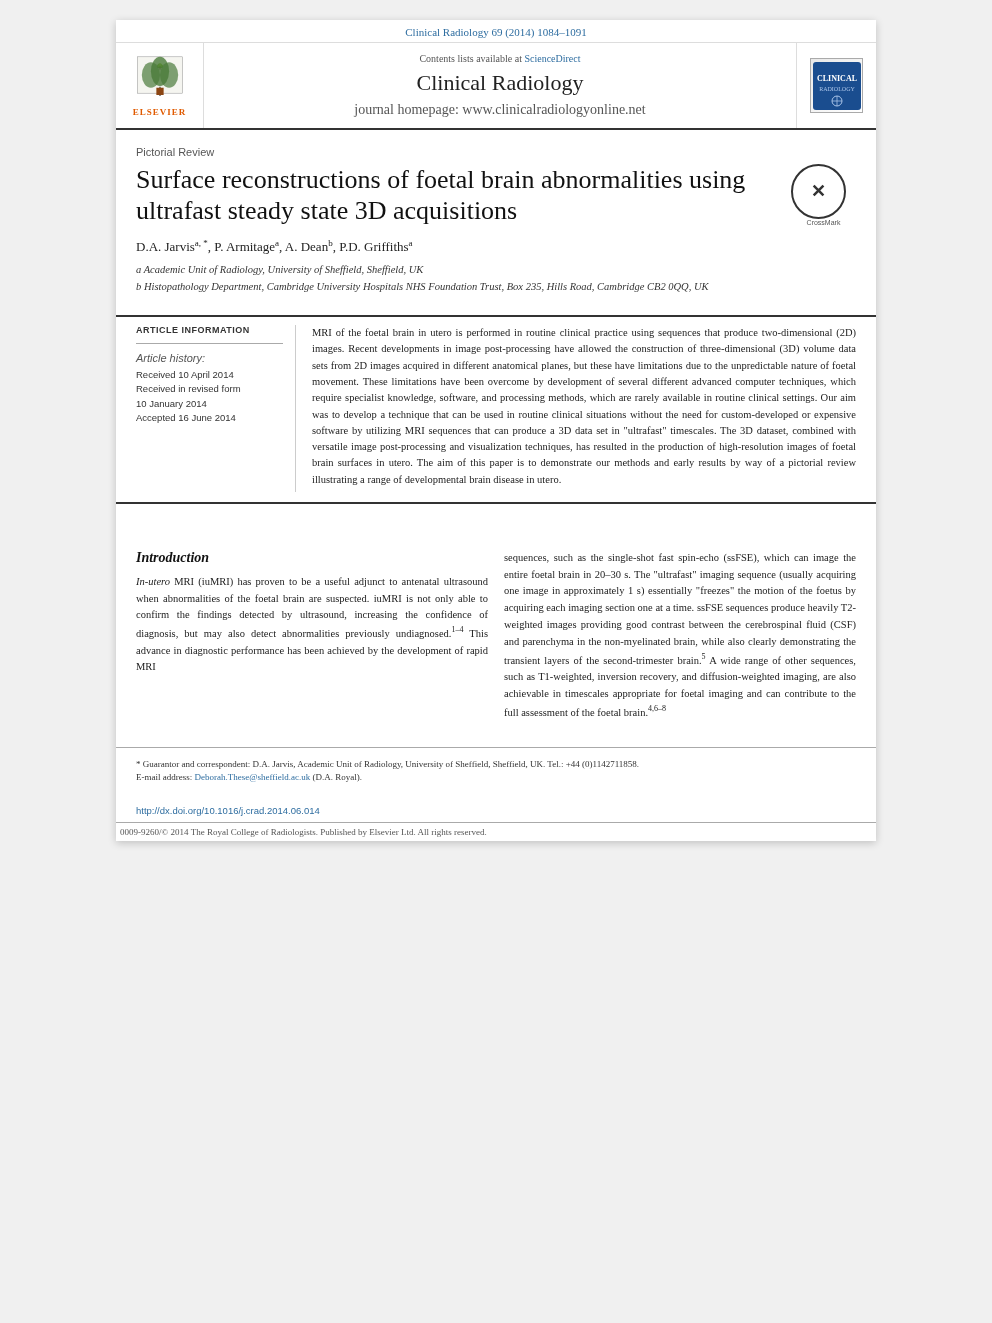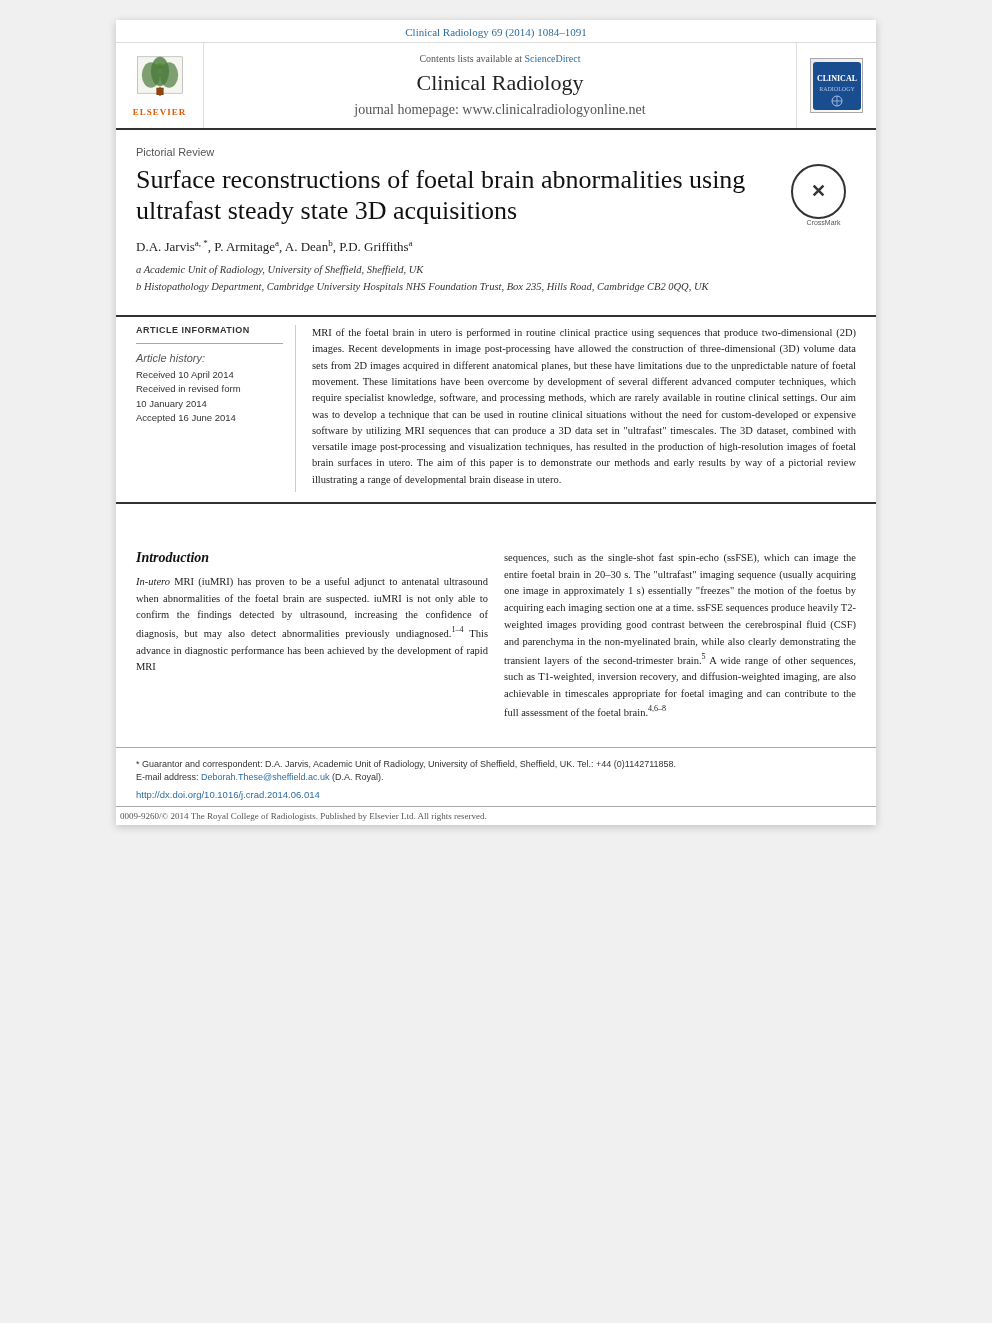--- a/index.html
+++ b/index.html
@@ -263,32 +263,32 @@
       font-size: 8px;
     }
     .footnote-section {
       border-top: 1px solid #aaa;
       padding: 10px 20px 6px;
       margin-top: 4px;
     }
     .footnote-text {
       font-size: 9px;
       color: #333;
-      font-family: Liberation Sans, sans-serif;
+      font-family: Liberation Serif, serif;
       line-height: 1.5;
     }
     .footnote-text a {
       color: #2e6da0;
       text-decoration: none;
     }
     .doi-line {
       font-size: 9.5px;
       color: #2e6da0;
       font-family: Arial, sans-serif;
-      margin-top: 4px;
+      margin-top: 20px;
     }
     .bottom-bar {
       border-top: 1px solid #aaa;
       padding: 4px 4px;
       display: flex;
       justify-content: space-between;
       font-size: 9px;
       color: #555;
       font-family: Liberation Serif, serif;
     }

